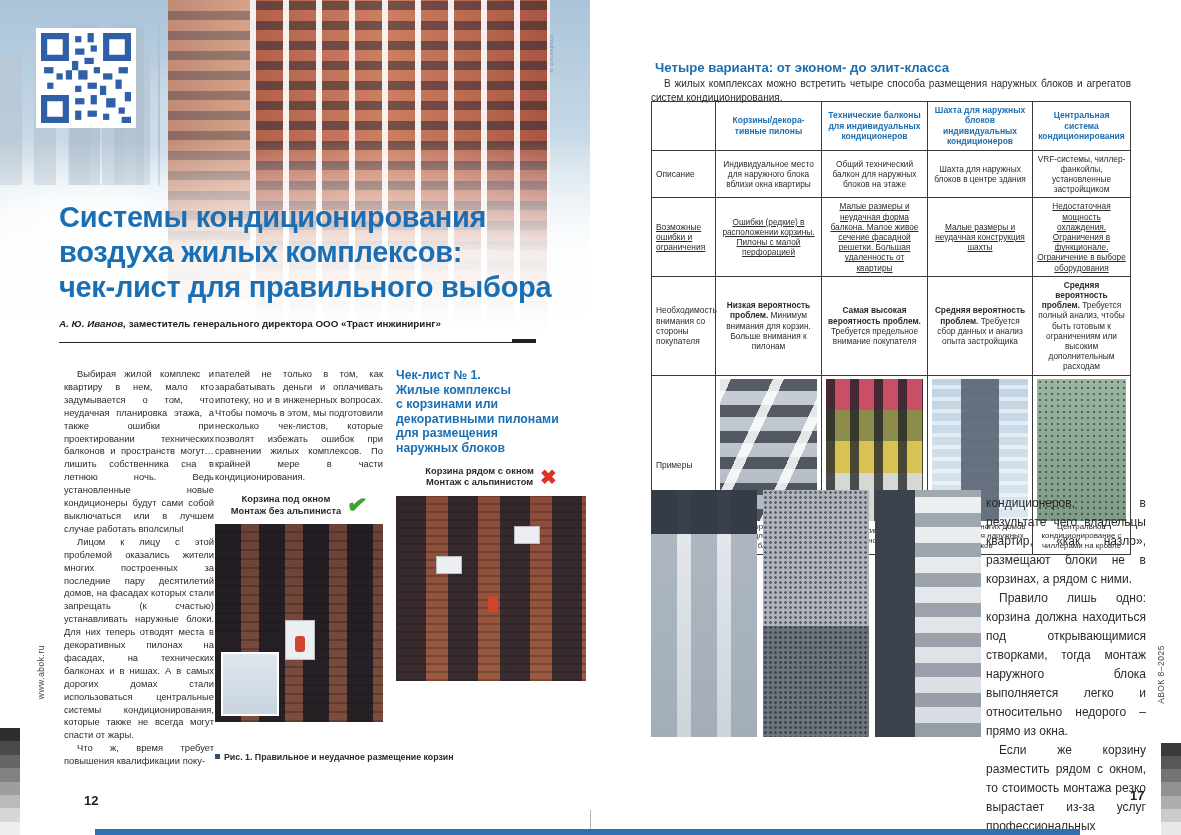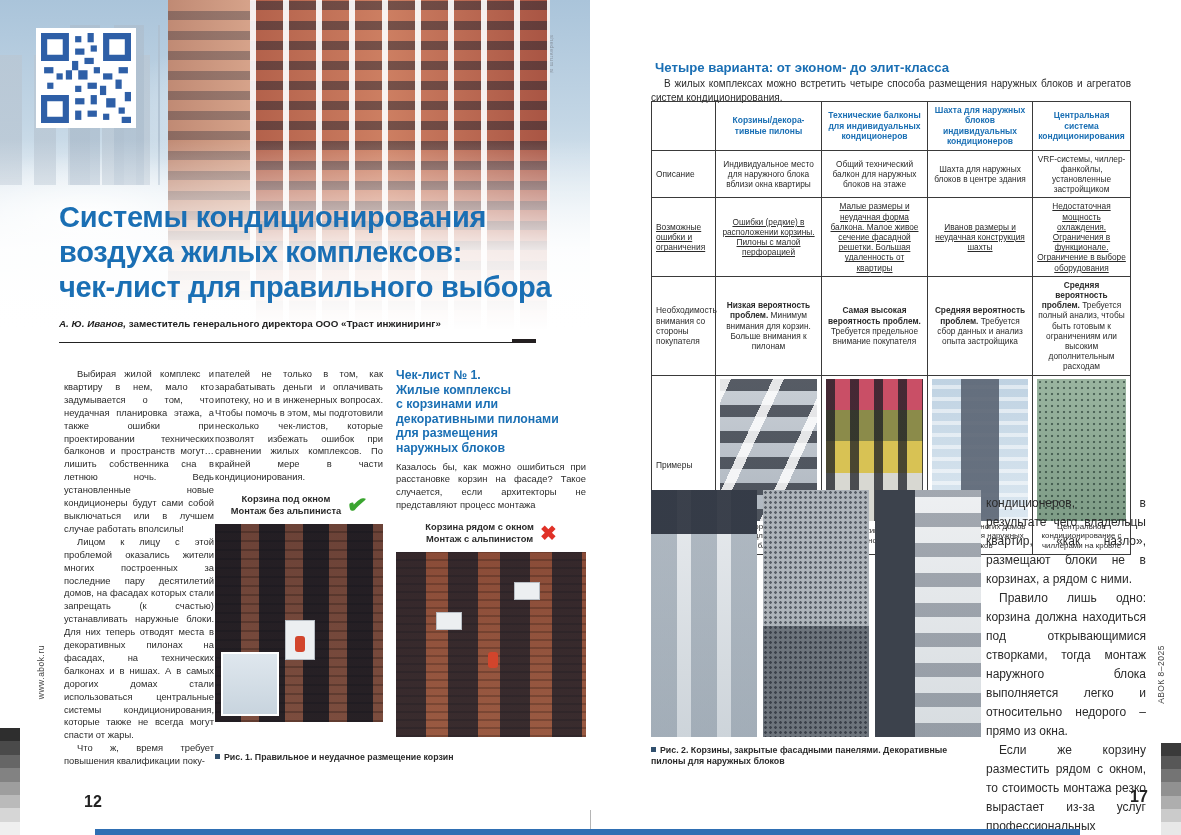--- a/index.html
+++ b/index.html
@@ -3,21 +3,21 @@
 <meta charset="utf-8">
 <style>
   * { margin:0; padding:0; box-sizing:border-box; }
   html,body { background:#e8e8e8; }
   body { font-family:"Liberation Sans", sans-serif; color:#2b2b2b; }
   .spread { position:relative; width:1181px; height:835px; background:#fff; margin:0 auto; overflow:hidden; }
 
   
   .vtext { position:absolute; writing-mode:vertical-rl; transform:rotate(180deg); font-size:8.5px; color:#444; letter-spacing:.5px; }
   .credit { position:absolute; writing-mode:vertical-rl; font-size:5.5px; color:#8a94a0; letter-spacing:.5px; }
-  .pagenum { position:absolute; font-size:16px; font-weight:bold; color:#222; }
+  .pagenum { position:absolute; font-size:13px; font-weight:bold; color:#222; }
   .calbar { position:absolute; width:20px; display:flex; flex-direction:column; }
   .calbar span { flex:1; }
   .gutter { position:absolute; left:590px; top:810px; width:1px; height:20px; background:#b5b5b5; }
   .bottombar { position:absolute; left:95px; top:829px; width:985px; height:6px; background:#2f6fb3; }
 
   
   .hero { position:absolute; left:0; top:0; width:590px; height:348px; overflow:hidden;
     background:
       radial-gradient(ellipse 260px 90px at 15% 62%, rgba(255,255,255,.95), rgba(255,255,255,0) 70%),
       radial-gradient(ellipse 300px 110px at 55% 30%, rgba(255,255,255,.75), rgba(255,255,255,0) 70%),
@@ -215,21 +215,20 @@
     </div>
   </div>
 
   <div class="col c3">
     <div class="chk-head">Чек-лист № 1.
 Жилые комплексы
 с корзинами или
 декоративными пилонами
 для размещения
 наружных блоков</div>
-    <p class="noind">Казалось бы, как можно ошибиться при расстановке корзин на фасаде? Такое случается, если архитекторы не представляют процесс монтажа</p>
     <div class="place-label">
       <span class="txt">Корзина рядом с окном
 Монтаж с альпинистом</span>
       <span class="no-icon">✖</span>
     </div>
     <div class="ph f1b">
       <span class="acbox" style="left:40px; top:60px; width:26px; height:18px;"></span>
       <span class="acbox" style="left:118px; top:30px; width:26px; height:18px;"></span>
       <span class="worker" style="left:92px; top:100px;"></span>
     </div>
@@ -264,21 +263,21 @@
         <th class="rowlab">Описание</th>
         <td>Индивидуальное место для наружного блока вблизи окна квартиры</td>
         <td>Общий технический балкон для наружных блоков на этаже</td>
         <td>Шахта для наружных блоков в центре здания</td>
         <td>VRF-системы, чиллер-фанкойлы, установленные застройщиком</td>
       </tr>
       <tr class="r-err">
         <th class="rowlab">Возможные ошибки и ограничения</th>
         <td>Ошибки (редкие) в расположении корзины. Пилоны с малой перфорацией</td>
         <td>Малые размеры и неудачная форма балкона. Малое живое сечение фасадной решетки. Большая удаленность от квартиры</td>
-        <td>Иванов размеры и неудачная конструкция шахты</td>
+        <td>Малые размеры и неудачная конструкция шахты</td>
         <td>Недостаточная мощность охлаждения. Ограничения в функционале. Ограничение в выборе оборудования</td>
       </tr>
       <tr class="r-att">
         <th class="rowlab">Необходимость внимания со стороны покупателя</th>
         <td><b>Низкая вероятность проблем.</b><span> Минимум внимания для корзин. Больше внимания к пилонам</span></td>
         <td><b>Самая высокая вероятность проблем.</b><span> Требуется предельное внимание покупателя</span></td>
         <td><b>Средняя вероятность проблем.</b><span> Требуется сбор данных и анализ опыта застройщика</span></td>
         <td><b>Средняя вероятность проблем.</b><span> Требуется полный анализ, чтобы быть готовым к ограничениям или высоким дополнительным расходам</span></td>
       </tr>
       <tr class="r-ex">
@@ -308,23 +307,20 @@
             </div>
         </td>
       </tr>
     </tbody>
   </table>
 
   <div class="f2ph f2a" style="left:651px;"></div>
   <div class="f2ph f2b" style="left:763px;"></div>
   <div class="f2ph f2c" style="left:875px;"></div>
 
-  <div class="figcap" style="left:651px; top:745px; width:322px;">
-    <span class="sq"></span><span>Рис. 2. Корзины, закрытые фасадными панелями. Декоративные пилоны для наружных блоков</span>
-  </div>
 
   <div class="rcol">
     <p class="noind">кондиционеров, в результате чего владельцы квартир, «как назло», размещают блоки не в корзинах, а рядом с ними.</p>
     <p>Правило лишь одно: корзина должна находиться под открывающимися створками, тогда монтаж наружного блока выполняется легко и относительно недорого – прямо из окна.</p>
     <p>Если же корзину разместить рядом с окном, то стоимость монтажа резко вырастает из-за услуг профессиональных промышленных альпинистов, к чему многие владельцы квартир могут быть не готовы.</p>
     <p>Но что еще хуже, при любых работах с наружным блоком, будь то дозаправка, чистка</p>
   </div>
 
   <div class="vtext" style="left:36px; top:645px;">www.abok.ru</div>
   <div class="vtext" style="left:1156px; top:645px;">АВОК 8–2025</div>

